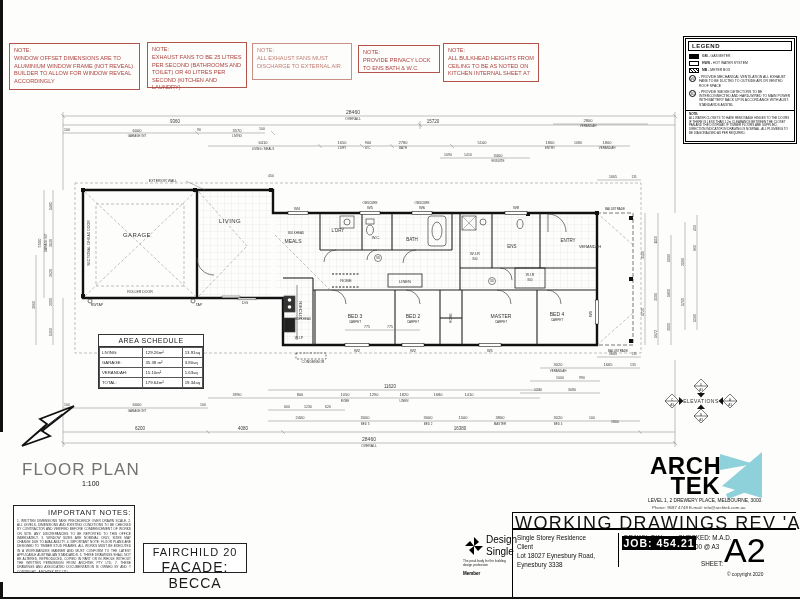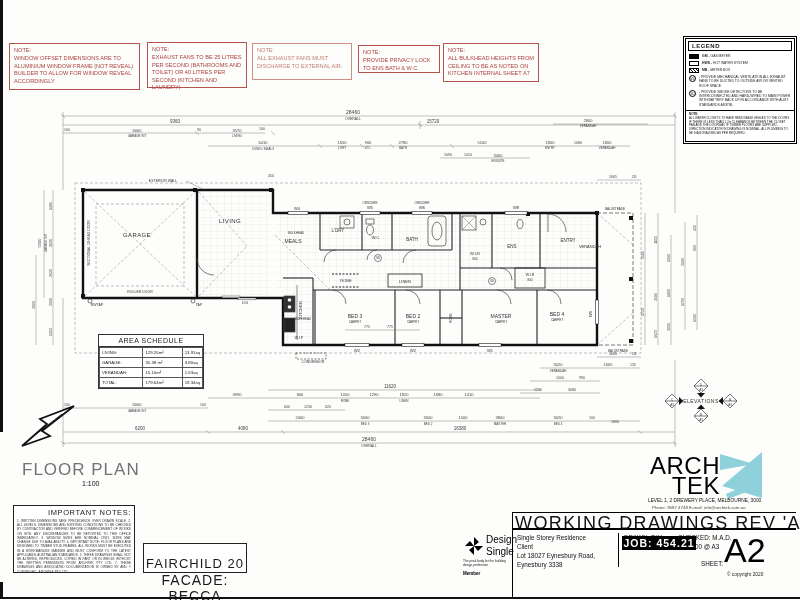--- a/index.html
+++ b/index.html
@@ -30,37 +30,37 @@
   .fp-title{position:absolute;left:22px;top:460px;font-size:17px;letter-spacing:1px;color:#737373;}
   .fp-scale{position:absolute;left:82px;top:480px;font-size:7px;color:#111;}
   
   .impnotes{position:absolute;left:13px;top:505px;width:122px;height:68px;border:1px solid #222;
             box-sizing:border-box;padding:2px 3px;background:#fff;}
   .impnotes h4{margin:0 0 2px 0;font-size:7.5px;text-align:right;font-weight:normal;letter-spacing:.6px;}
   .impnotes p{margin:0;font-size:3.2px;line-height:1.32;color:#333;text-align:justify;}
   
   .fairchild{position:absolute;left:143px;top:543px;width:104px;height:30px;border:1.2px solid #222;
              box-sizing:border-box;text-align:center;background:#fff;}
-  .fairchild .t1{font-size:13px;letter-spacing:1px;margin-top:12px;}
+  .fairchild .t1{font-size:11px;letter-spacing:1px;margin-top:2px;}
   .fairchild .t2{font-size:14px;letter-spacing:1px;margin-top:1px;}
   
   .tb-topline{position:absolute;left:512px;top:512px;width:284px;border-top:1px solid #000;}
   .tb-vline{position:absolute;left:512px;top:512px;height:86px;border-left:1px solid #000;}
   .tb-vline2{position:absolute;left:618px;top:533px;height:34px;border-left:0.8px solid #000;}
   .tb-heading{position:absolute;left:515px;top:513px;width:282px;font-size:18px;letter-spacing:1.4px;
               white-space:nowrap;color:#111;}
   .tb-underline{position:absolute;left:512px;top:528px;width:284px;border-top:2.4px solid #000;}
   .tb-proj{position:absolute;left:517px;top:533px;font-size:6.3px;line-height:1.45;color:#111;}
   .tb-sm{position:absolute;font-size:6.3px;color:#111;white-space:nowrap;}
   .jobbar{position:absolute;left:622px;top:536px;width:74px;height:14px;background:#000;color:#fff;
           font-size:10.5px;font-weight:bold;letter-spacing:1px;line-height:14px;text-align:center;}
   .sheet-big{position:absolute;left:724px;top:531px;font-size:34px;color:#000;}
   .copyright{position:absolute;left:727px;top:572px;font-size:4.8px;color:#222;}
   
-  .at-name{position:absolute;left:650px;top:456px;width:70px;text-align:right;font-weight:400;
+  .at-name{position:absolute;left:650px;top:456px;width:70px;text-align:right;font-weight:700;
            font-size:24px;line-height:.83;letter-spacing:.5px;color:#000;}
   .at-addr{position:absolute;left:648px;top:498px;width:150px;font-size:4.8px;color:#111;}
   .at-phone{position:absolute;left:652px;top:505px;width:146px;font-size:4.4px;color:#444;}
   
   .dm-name{position:absolute;left:486px;top:534px;font-size:10px;font-weight:400;line-height:1.15;color:#000;}
   .dm-tag{position:absolute;left:463px;top:559px;width:48px;font-size:3.2px;line-height:1.25;color:#222;}
   .dm-member{position:absolute;left:463px;top:571px;font-size:4.5px;font-weight:bold;color:#000;}
   
   .edge-l{position:absolute;left:0;top:0;width:3px;height:432px;background:#111;}
   .edge-l2{position:absolute;left:0;top:582px;width:3px;height:16px;background:#111;}

